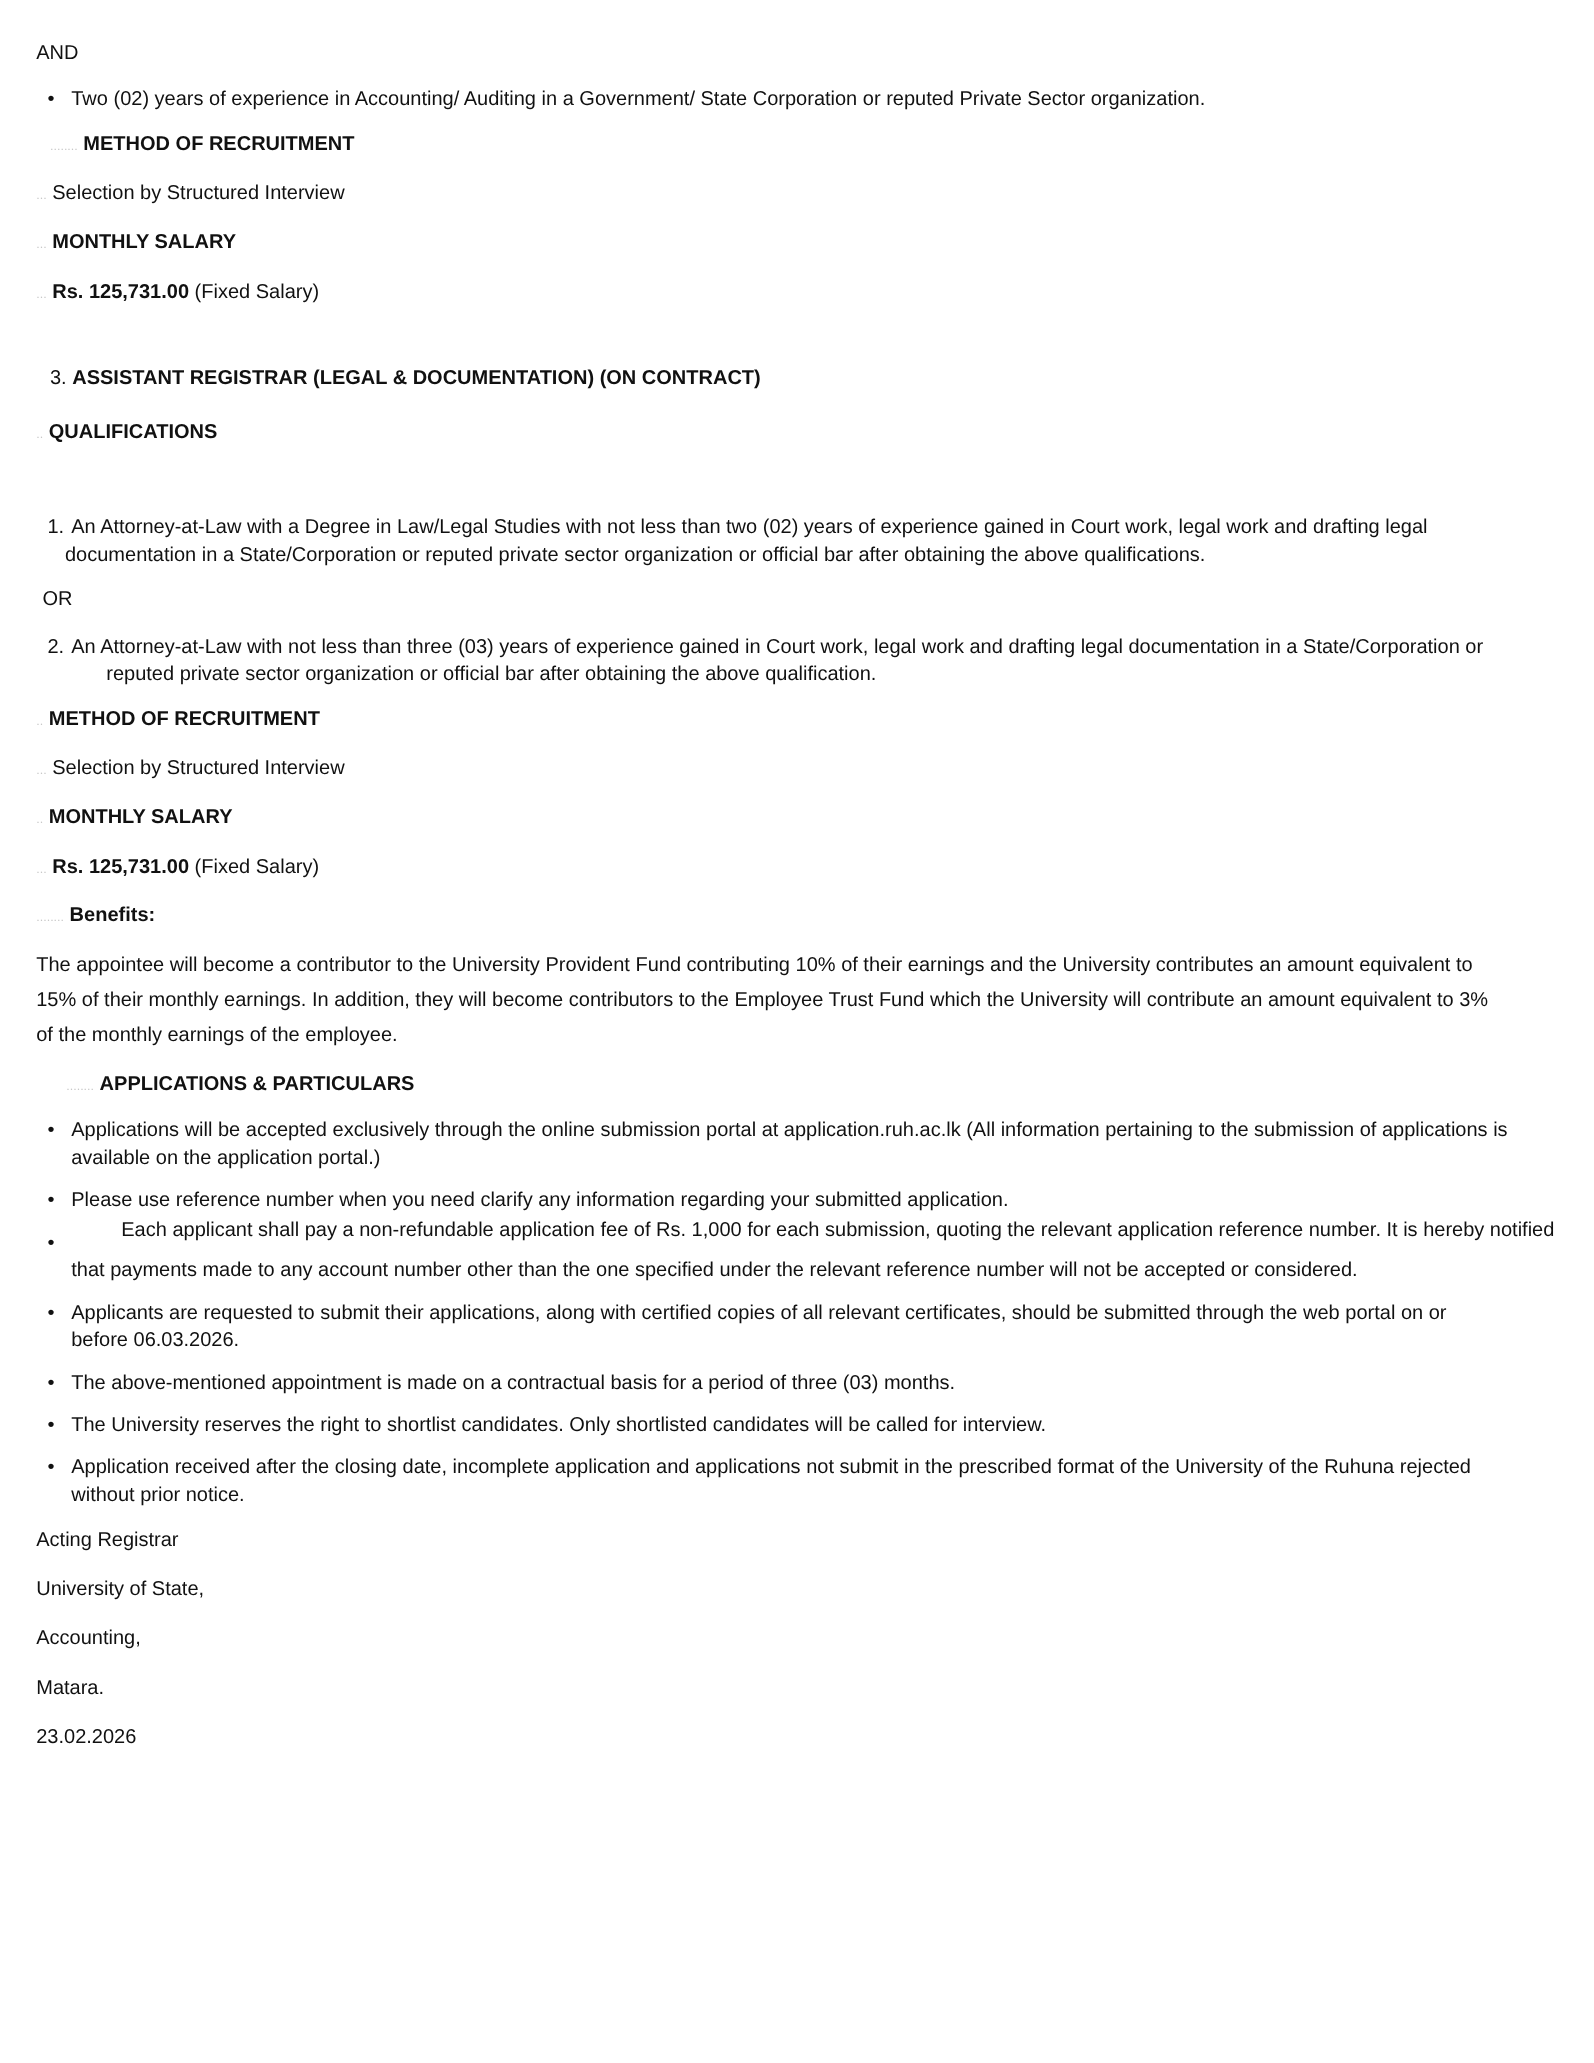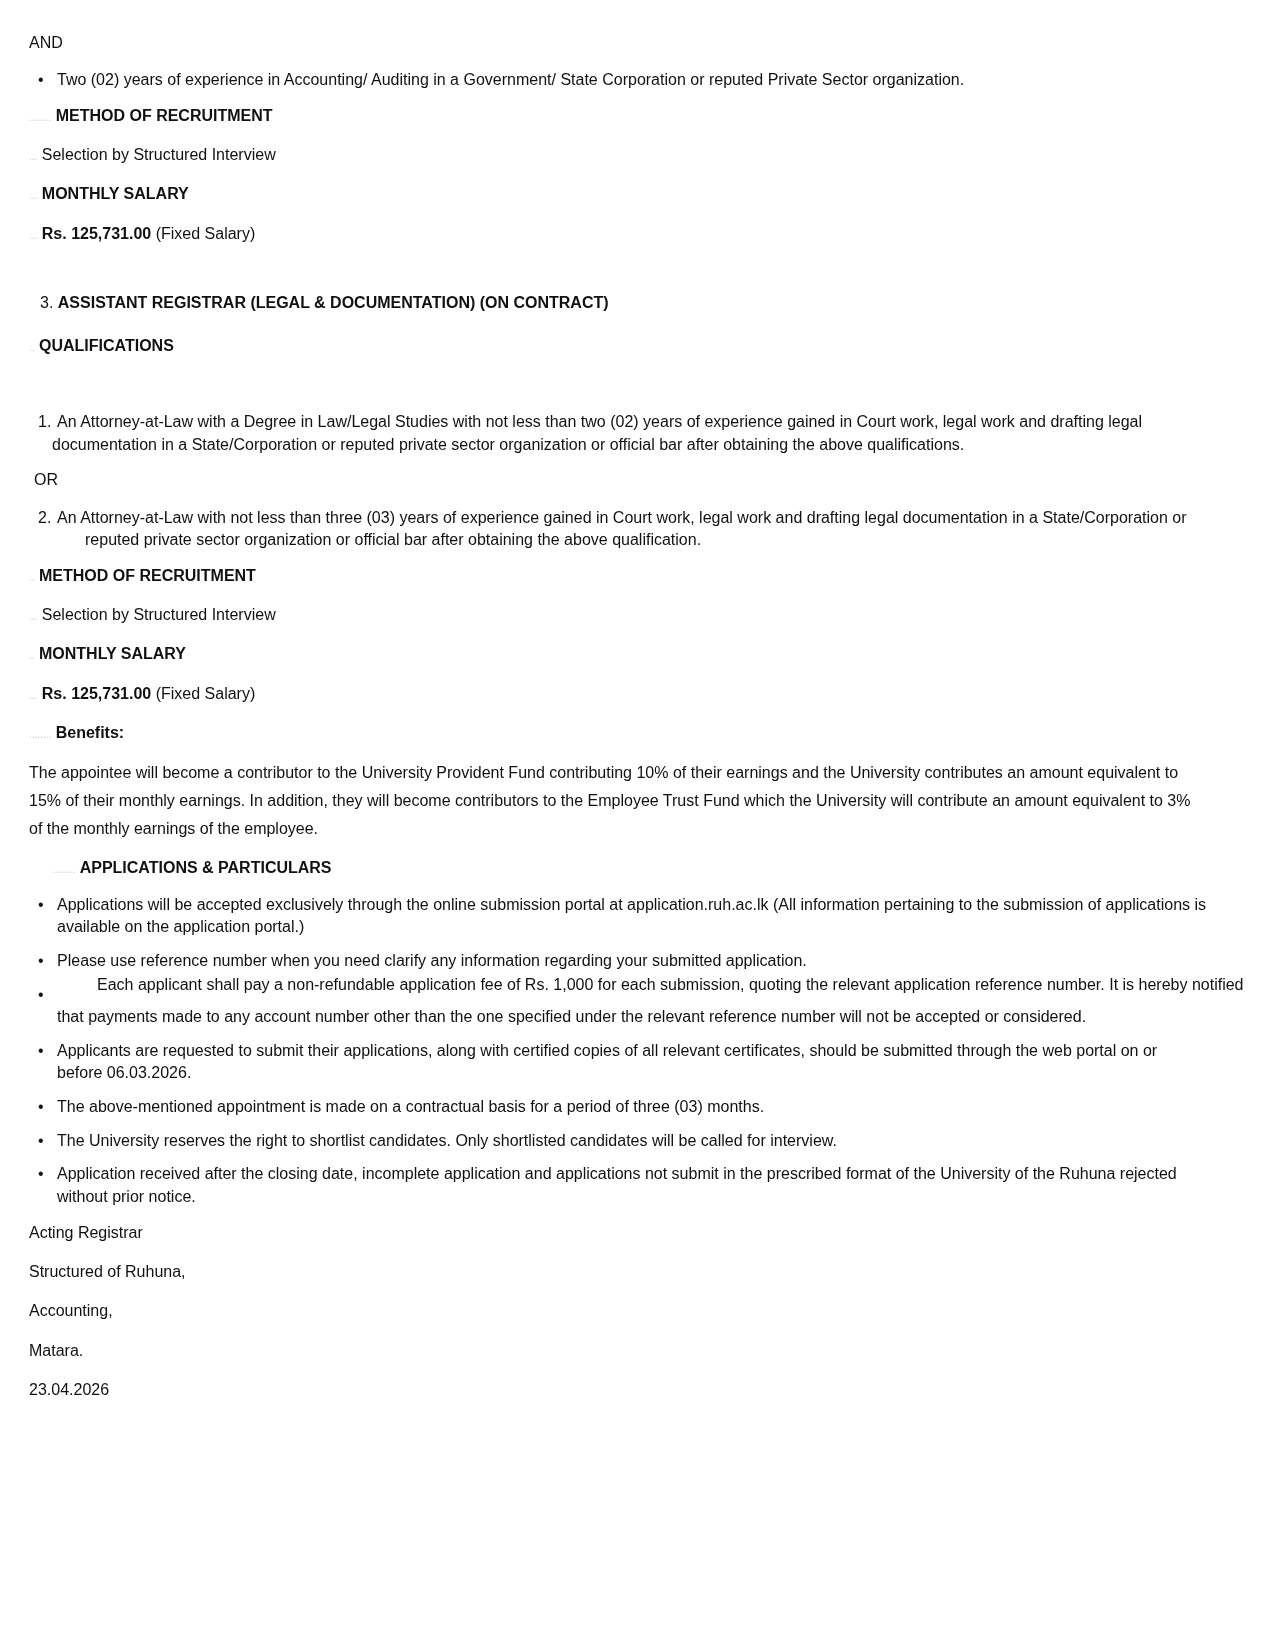--- a/index.html
+++ b/index.html
@@ -13,21 +13,21 @@
   .dots { color: #c8c8c8; font-size: 10px; letter-spacing: 0px; }
 </style>
 </head>
 <body>
 
 <div class="abs i" style="left:29px; top:34px;">AND</div>
 
 <div class="abs" style="left:38px; top:71px;">•</div>
 <div class="abs" style="left:57px; top:71px;">Two (02) years of experience in Accounting/ Auditing in a Government/ State Corporation or reputed Private Sector organization.</div>
 
-<div class="abs" style="left:29px; top:107px;">
+<div class="abs" style="left:40px; top:107px;">
   <span class="dots">........</span>
   <span class="b">METHOD OF RECRUITMENT</span>
 </div>
 <div class="abs" style="left:29px; top:146px;">
   <span class="dots">...</span>
   <span>Selection by Structured Interview</span>
 </div>
 <div class="abs" style="left:29px; top:185px;">
   <span class="dots">...</span>
   <span class="b">MONTHLY SALARY</span>
@@ -110,16 +110,16 @@
 <div class="abs" style="left:57px; top:1098px;">The above-mentioned appointment is made on a contractual basis for a period of three (03) months.</div>
 
 <div class="abs" style="left:38px; top:1132px;">•</div>
 <div class="abs" style="left:57px; top:1132px;">The University reserves the right to shortlist candidates. Only shortlisted candidates will be called for interview.</div>
 
 <div class="abs" style="left:38px; top:1165px;">•</div>
 <div class="abs" style="left:57px; top:1165px;">Application received after the closing date, incomplete application and applications not submit in the prescribed format of the University of the Ruhuna rejected</div>
 <div class="abs" style="left:57px; top:1188px;">without prior notice.</div>
 
 <div class="abs" style="left:29px; top:1224px;">Acting Registrar</div>
-<div class="abs" style="left:29px; top:1263px;">Structured of Ruhuna,</div>
+<div class="abs" style="left:29px; top:1263px;">University of State,</div>
 <div class="abs" style="left:29px; top:1302px;">Accounting,</div>
 <div class="abs" style="left:29px; top:1342px;">Matara.</div>
-<div class="abs" style="left:29px; top:1381px;">23.04.2026</div>
+<div class="abs" style="left:29px; top:1381px;">23.02.2026</div>
 
 </body></html>

